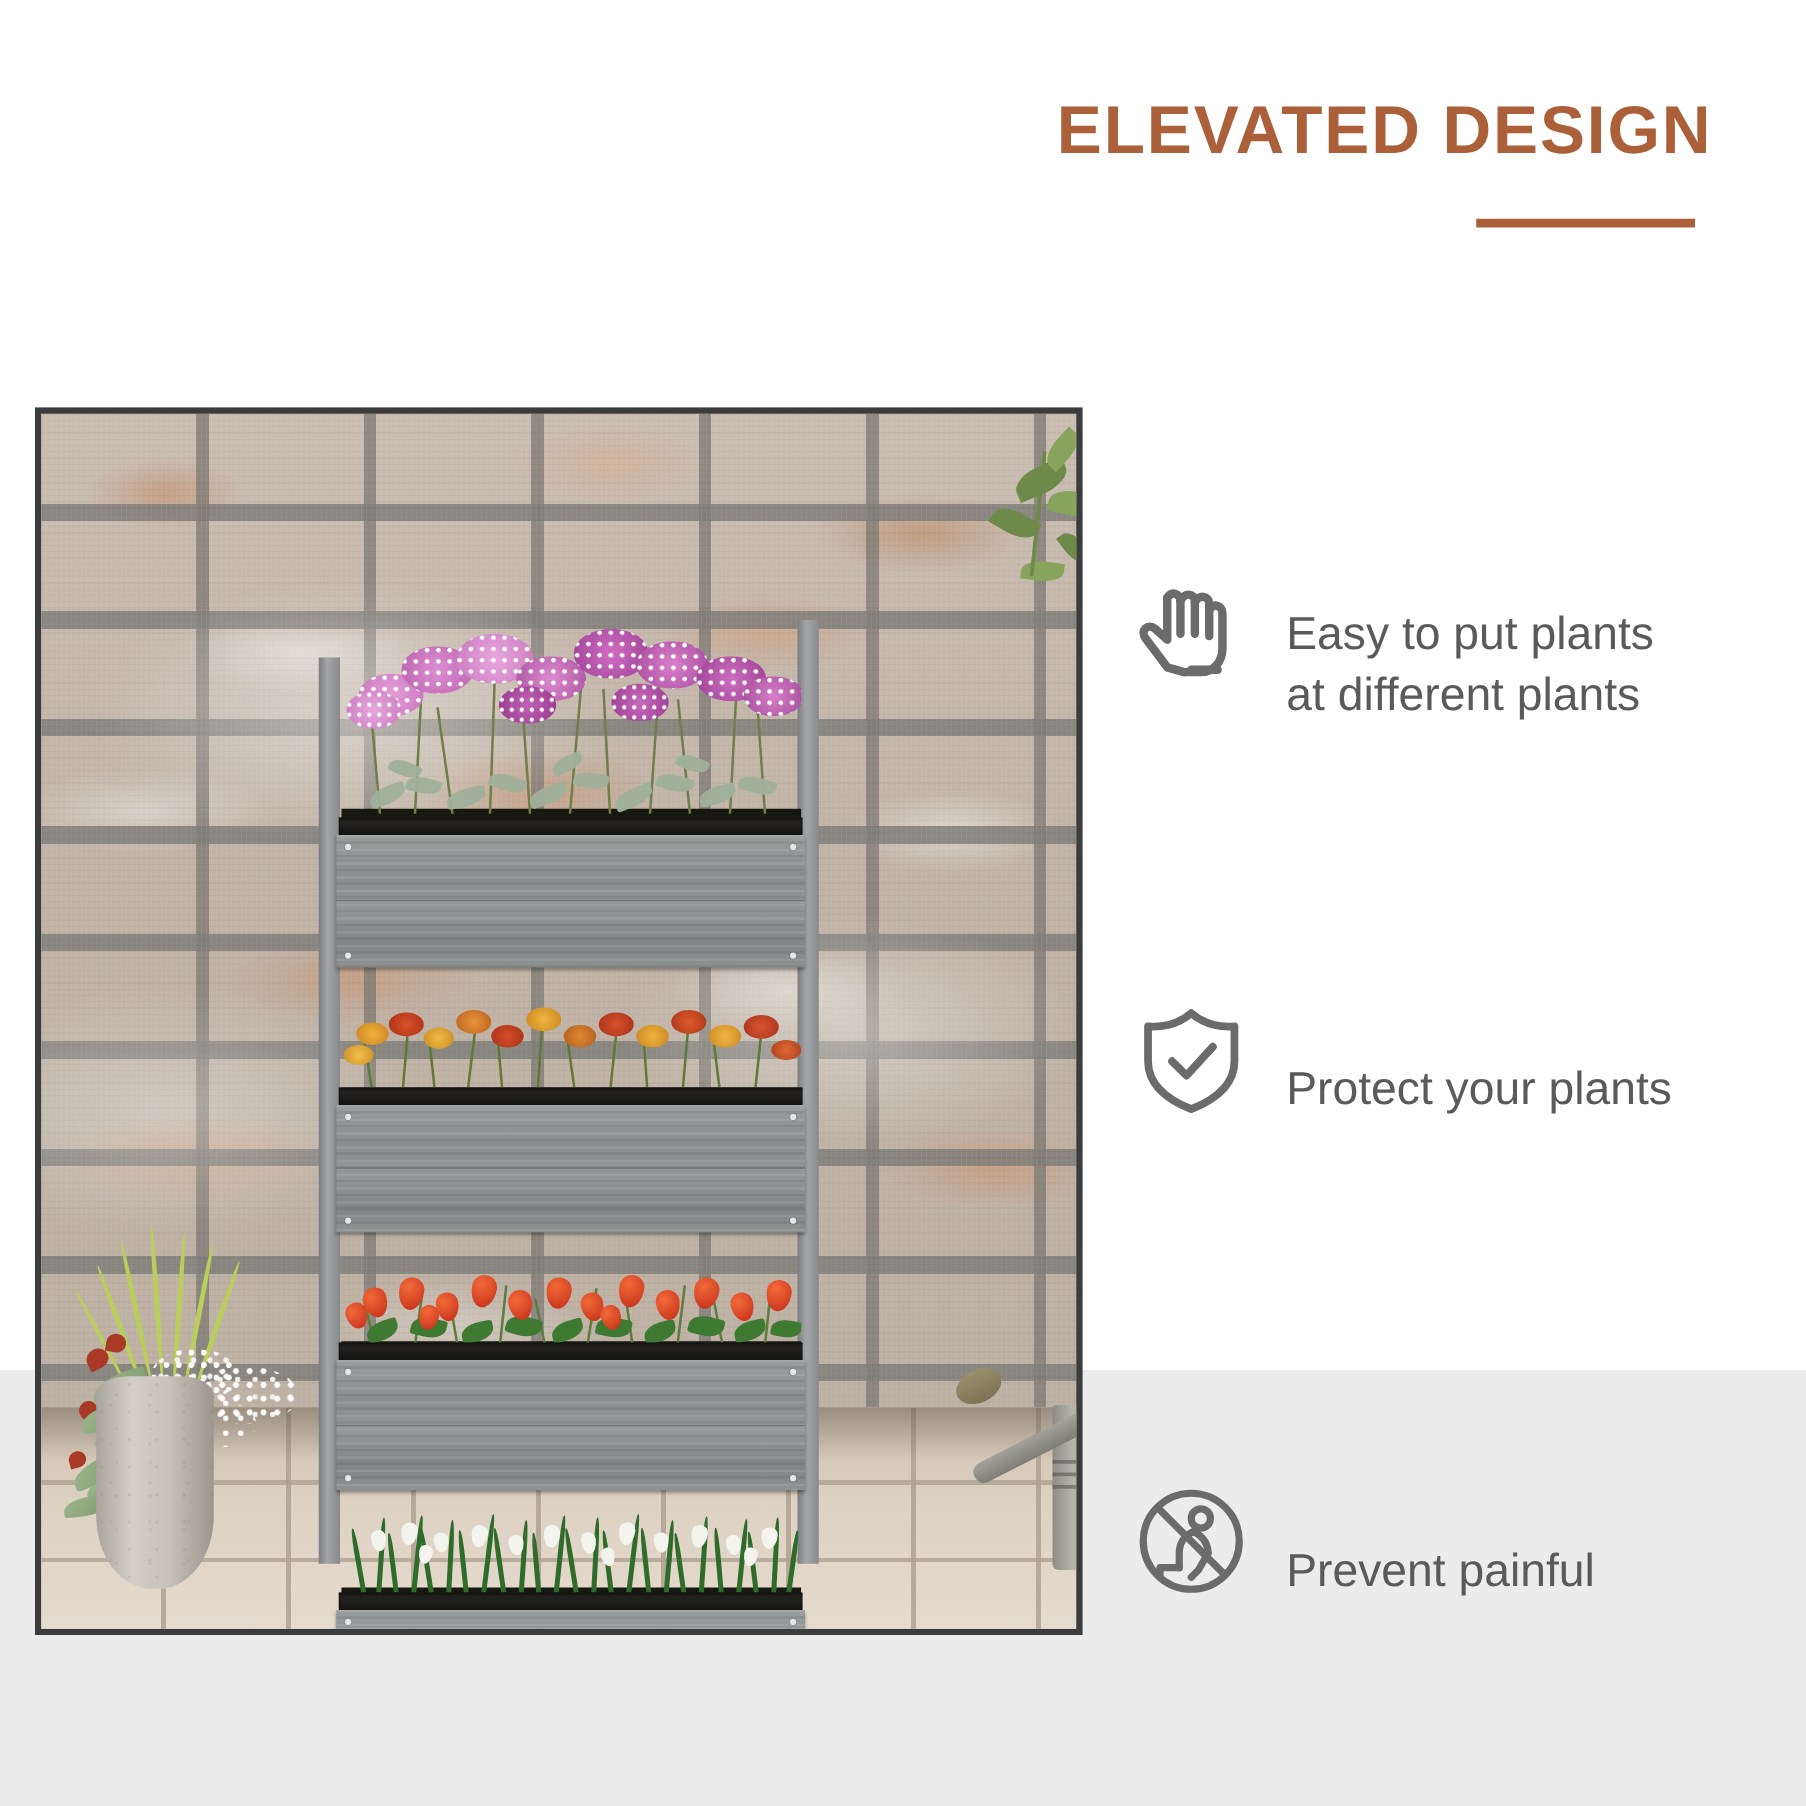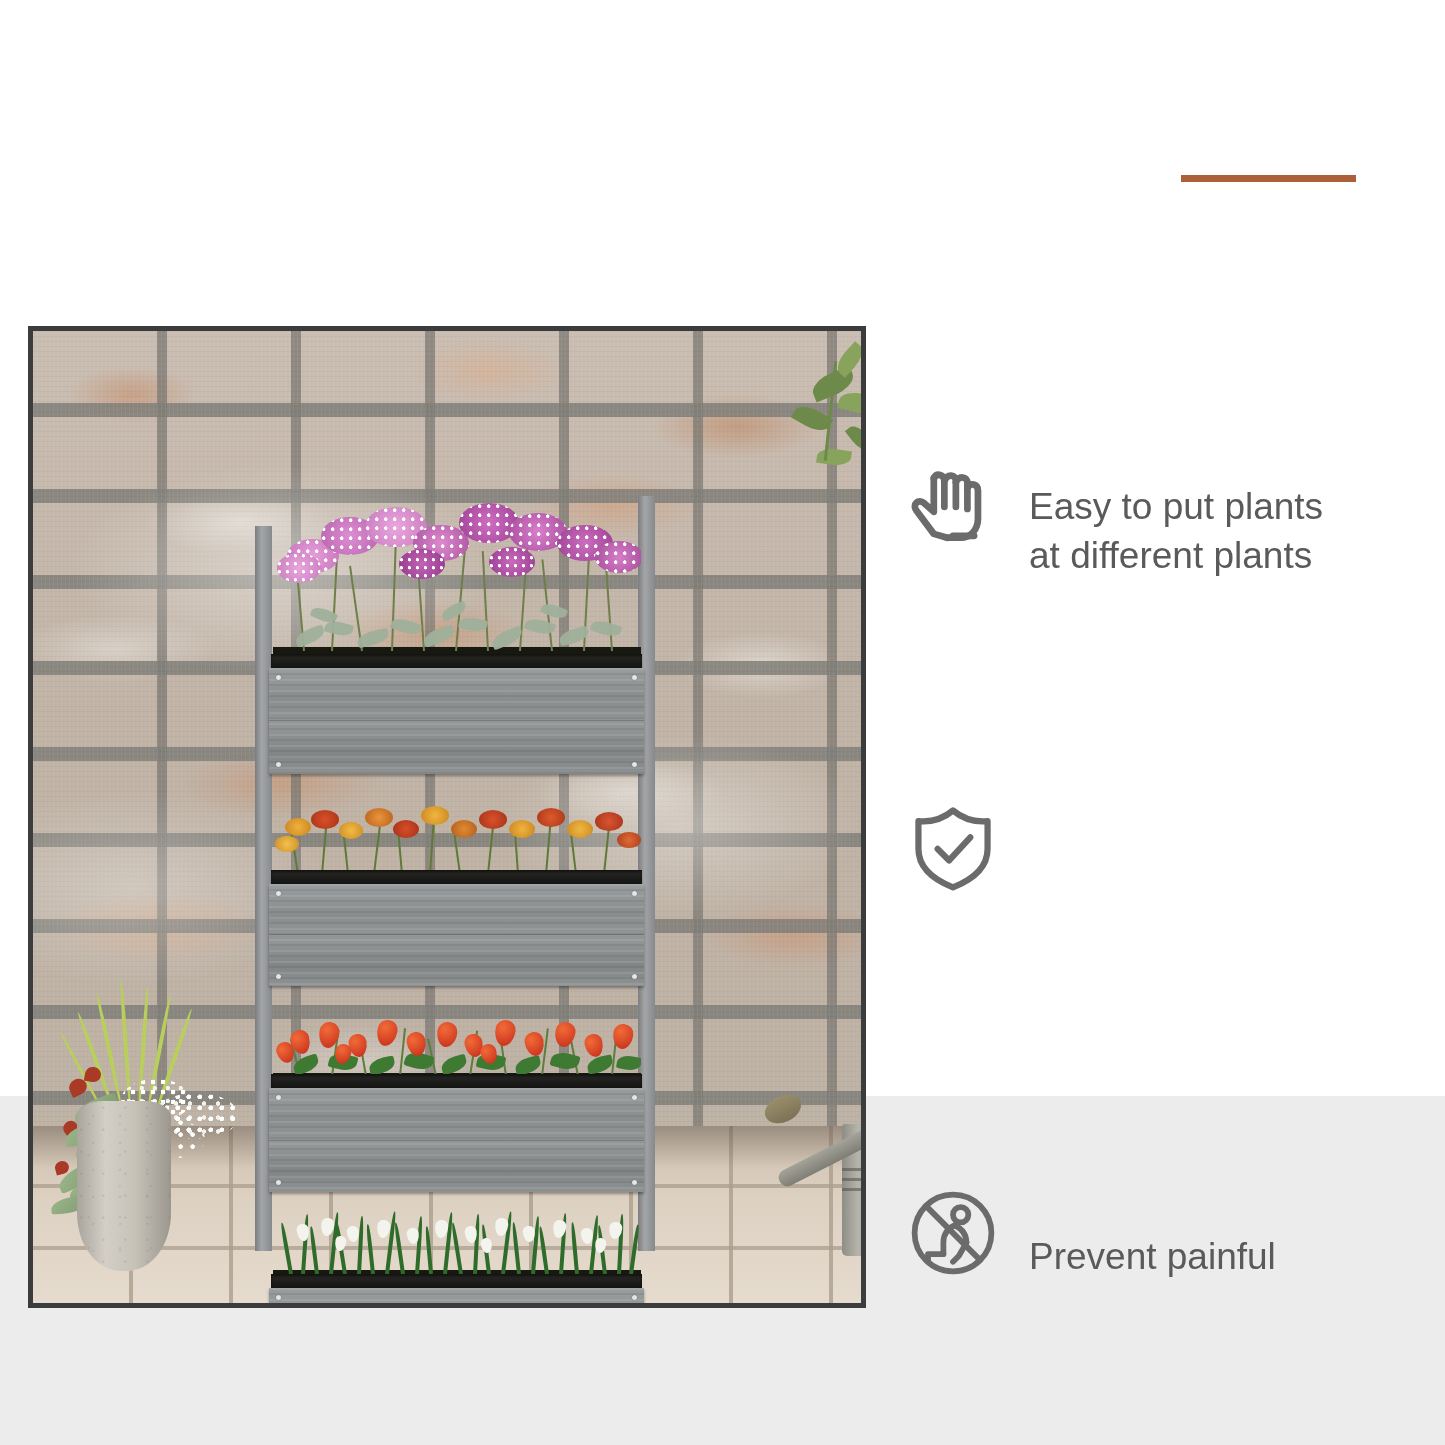--- a/index.html
+++ b/index.html
@@ -228,20 +228,21 @@
   .gr-blade{position:absolute;background:#2f6b2a;border-radius:45% 45% 0 0;transform-origin:bottom center;}
   .snowdrop{position:absolute;background:#f3f4ee;border-radius:50% 50% 50% 50% / 35% 35% 70% 70%;}
 </style>
 </head>
 <body>
 
 <div id="stage">
 
   <div class="grey-band"></div>
 
+  <div class="headline">ELEVATED DESIGN</div>
   <div class="headline-rule"></div>
 
   <div class="feature f1">
     <span class="feat-icon">
       <svg viewBox="0 0 100 100" width="96" height="96" aria-hidden="true">
         <g fill="none" stroke="#6b6b6b" stroke-width="7" stroke-linecap="round" stroke-linejoin="round">
           <path d="M30 20 C33 14 41 16 41 23 L41 50"></path>
           <path d="M41 23 C44 15 53 16 53 23 L53 50"></path>
           <path d="M53 24 C56 17 65 18 65 25 L65 52"></path>
           <path d="M65 30 C68 24 76 26 76 33 L76 62 C76 74 68 82 58 82 L44 82"></path>
@@ -259,20 +260,21 @@
   <div class="feature f2">
     <span class="feat-icon">
       <svg viewBox="0 0 100 100" width="96" height="96" aria-hidden="true">
         <g fill="none" stroke="#6b6b6b" stroke-width="6.5" stroke-linecap="round" stroke-linejoin="round">
           <path d="M50 12 C62 22 76 24 86 23 L86 52 C86 72 70 84 50 92 C30 84 14 72 14 52 L14 23 C24 24 38 22 50 12 Z"></path>
           <path d="M34 52 L46 64 L68 40"></path>
         </g>
       </svg>
     </span>
     <span class="feat-text">
+      <span class="ln">Protect your plants</span>
     </span>
   </div>
 
   <div class="feature f3">
     <span class="feat-icon">
       <svg viewBox="0 0 100 100" width="96" height="96" aria-hidden="true">
         <g fill="none" stroke="#6b6b6b" stroke-width="6" stroke-linecap="round" stroke-linejoin="round">
           <circle cx="50" cy="50" r="40"></circle>
           <line x1="22" y1="22" x2="78" y2="78"></line>
           <circle cx="58" cy="31" r="8"></circle>

